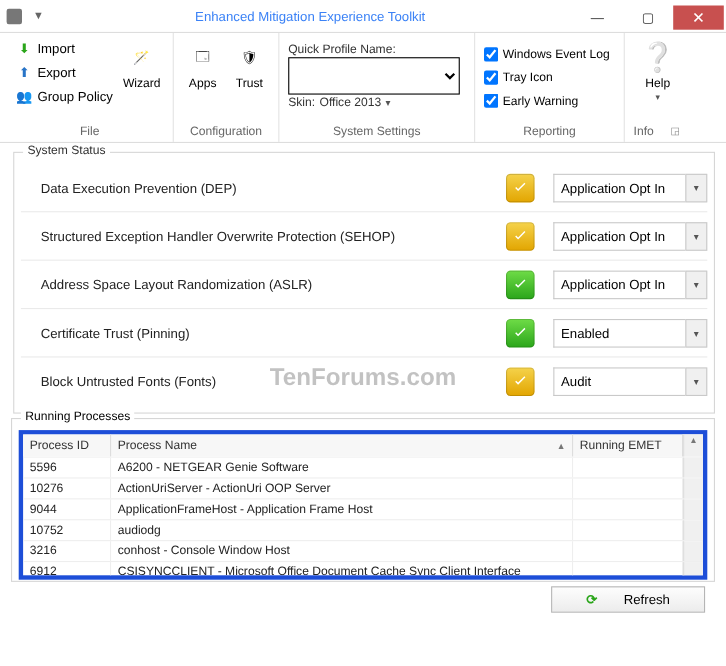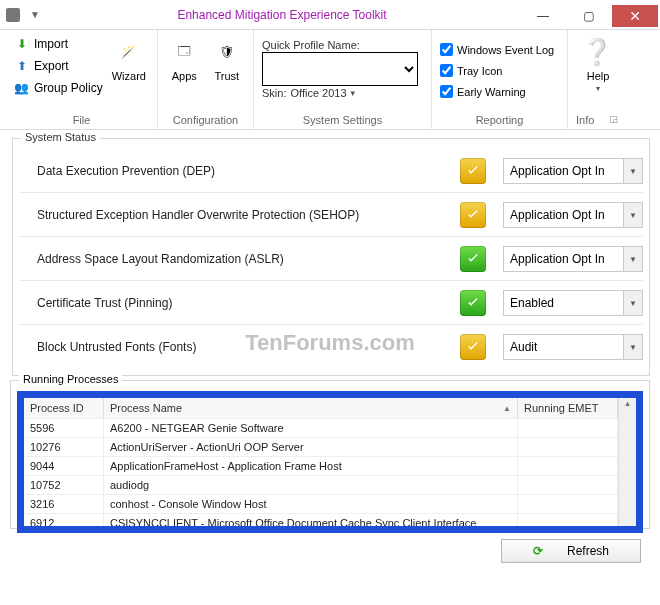--- a/index.html
+++ b/index.html
@@ -3,21 +3,21 @@
 <meta charset="utf-8">
 <style>
 * { box-sizing: border-box; margin: 0; padding: 0; }
 body { font-family: "Segoe UI", Tahoma, sans-serif; font-size: 12px; background: #fff; width: 660px; height: 605px; overflow: hidden; position: relative; }
 
 
 .titlebar { height: 30px; background: #fff; border-bottom: 1px solid #ddd; display: flex; align-items: center; }
 .titlebar .sys-icon { width: 26px; display:flex; align-items:center; justify-content:center;}
 .titlebar .sys-icon span { width:14px; height:14px; background:#777; display:inline-block; border-radius:2px;}
 .titlebar .ribbon-toggle { width: 18px; color:#666; text-align:center; font-size:10px; cursor:pointer;}
-.titlebar .title { flex:1; text-align:center; color:#a21caf; font-size:12px; }
+.titlebar .title { flex:1; text-align:center; color:#3b82f6; font-size:12px; }
 .titlebar .winbtns { display:flex; }
 .titlebar .winbtn { width:46px; height:22px; display:flex; align-items:center; justify-content:center; font-size:12px; color:#333;}
 .titlebar .winbtn.close { background:#c8504f; color:#fff; font-size:14px; width:46px; height:22px; margin-right:2px; margin-top:2px;}
 .titlebar .winbtn.min, .titlebar .winbtn.max { height:22px; margin-top:2px;}
 
 
 .ribbon { height: 100px; border-bottom: 1px solid #ddd; display:flex; background:#fff; padding:0 6px; }
 .group { border-right: 1px solid #e3e3e3; padding: 4px 8px 0 8px; display:flex; flex-direction:column; justify-content:space-between; }
 .group:last-child { border-right:none;}
 .group-body { display:flex; gap:6px; align-items:flex-start; flex:1;}
@@ -48,21 +48,21 @@
 .checkbox-ico { width:26px; height:26px; border-radius:4px; display:flex; align-items:center; justify-content:center; background:linear-gradient(#f5d34c,#e2a500); box-shadow:inset 0 0 0 1px rgba(0,0,0,.15);}
 .checkbox-ico.green { background:linear-gradient(#6fdc47,#2aa51a);}
 .checkbox-ico svg { width:16px; height:16px;}
 .status-dd { width:140px; display:flex;}
 .status-dd .ddtext { flex:1; border:1px solid #c9c9c9; border-right:none; height:26px; line-height:24px; padding-left:6px; background:#fff; font-size:12px;}
 .status-dd .ddbtn { width:20px; border:1px solid #c9c9c9; background:#f0f0f0; display:flex; align-items:center; justify-content:center; font-size:9px; color:#555; cursor:pointer;}
 
 
 .rp-box { margin:2px 10px 8px 10px; border:1px solid #d6d6d6; position:relative; padding:10px 6px 6px 6px; height:149px;}
 .rp-box > .legend { position:absolute; top:-8px; left:8px; background:#fff; padding:0 4px; font-size:11px;}
-.grid { border:7px solid #1d4ed8; background:#fff;}
+.grid { border:4px solid #1d4ed8; background:#fff;}
 .grid-head { display:flex; background:#f7f7f7;}
 .grid-head .col { border-right:1px solid #ddd; padding:4px 6px; font-size:11px; color:#333; display:flex; align-items:center; justify-content:space-between;}
 .grid-body { height:108px; overflow:hidden;}
 .grid-row { display:flex; border-top:1px solid #eee;}
 .grid-row .cell { padding:3px 6px; font-size:11px; color:#222; border-right:1px solid #eee; white-space:nowrap; overflow:hidden; text-overflow:ellipsis;}
 .col-pid { width:80px;}
 .col-name { flex:1;}
 .col-emet { width:100px;}
 .col-scroll { width:18px; background:#f0f0f0; border-left:1px solid #ddd;}
 .sort-ind { font-size:8px; color:#777;}

